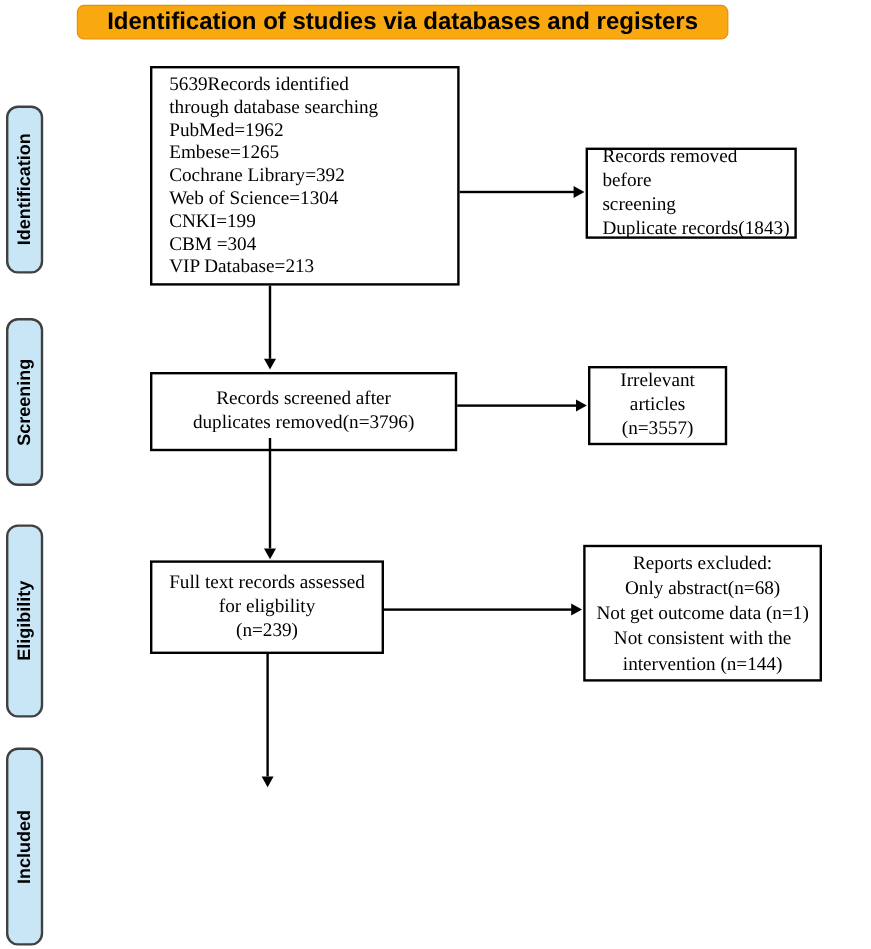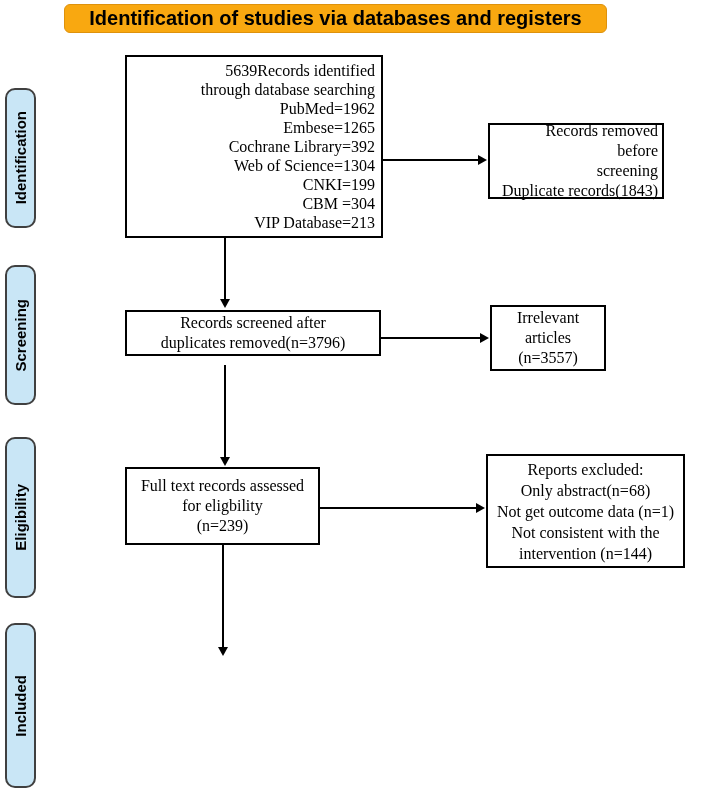--- a/index.html
+++ b/index.html
@@ -52,26 +52,26 @@
   .fbox {
     position: absolute;
     background: #ffffff;
     border: 2px solid #000000;
     box-sizing: border-box;
     display: flex; flex-direction: column; justify-content: center;
     font-size: 16px;
     line-height: 20px;
     white-space: pre-line;
   }
-  .fbox.left   { text-align: right; }
+  .fbox.left   { text-align: left; }
   .fbox.center { text-align: center; }
 
   .box-identified { left: 125px; top: 55px;  width: 258px; height: 183px; padding: 4px 6px 4px 14px; line-height: 19px; }
   .box-removed    { left: 488px; top: 123px; width: 176px; height: 76px;  padding: 2px 4px 2px 12px; }
-  .box-screened   { left: 125px; top: 310px; width: 256px; height: 46px; }
+  .box-screened   { left: 125px; top: 310px; width: 256px; height: 66px; }
   .box-irrelevant { left: 490px; top: 305px; width: 116px; height: 66px; }
   .box-fulltext   { left: 125px; top: 467px; width: 195px; height: 78px; }
   .box-excluded   { left: 486px; top: 454px; width: 199px; height: 114px; line-height: 21px; }
   .box-included   { left: 125px; top: 657px; width: 198px; height: 97px; }
 
   
   .line-v { position: absolute; width: 2px; background: #000; }
   .line-h { position: absolute; height: 2px; background: #000; }
   .head-down {
     position: absolute; width: 0; height: 0;

